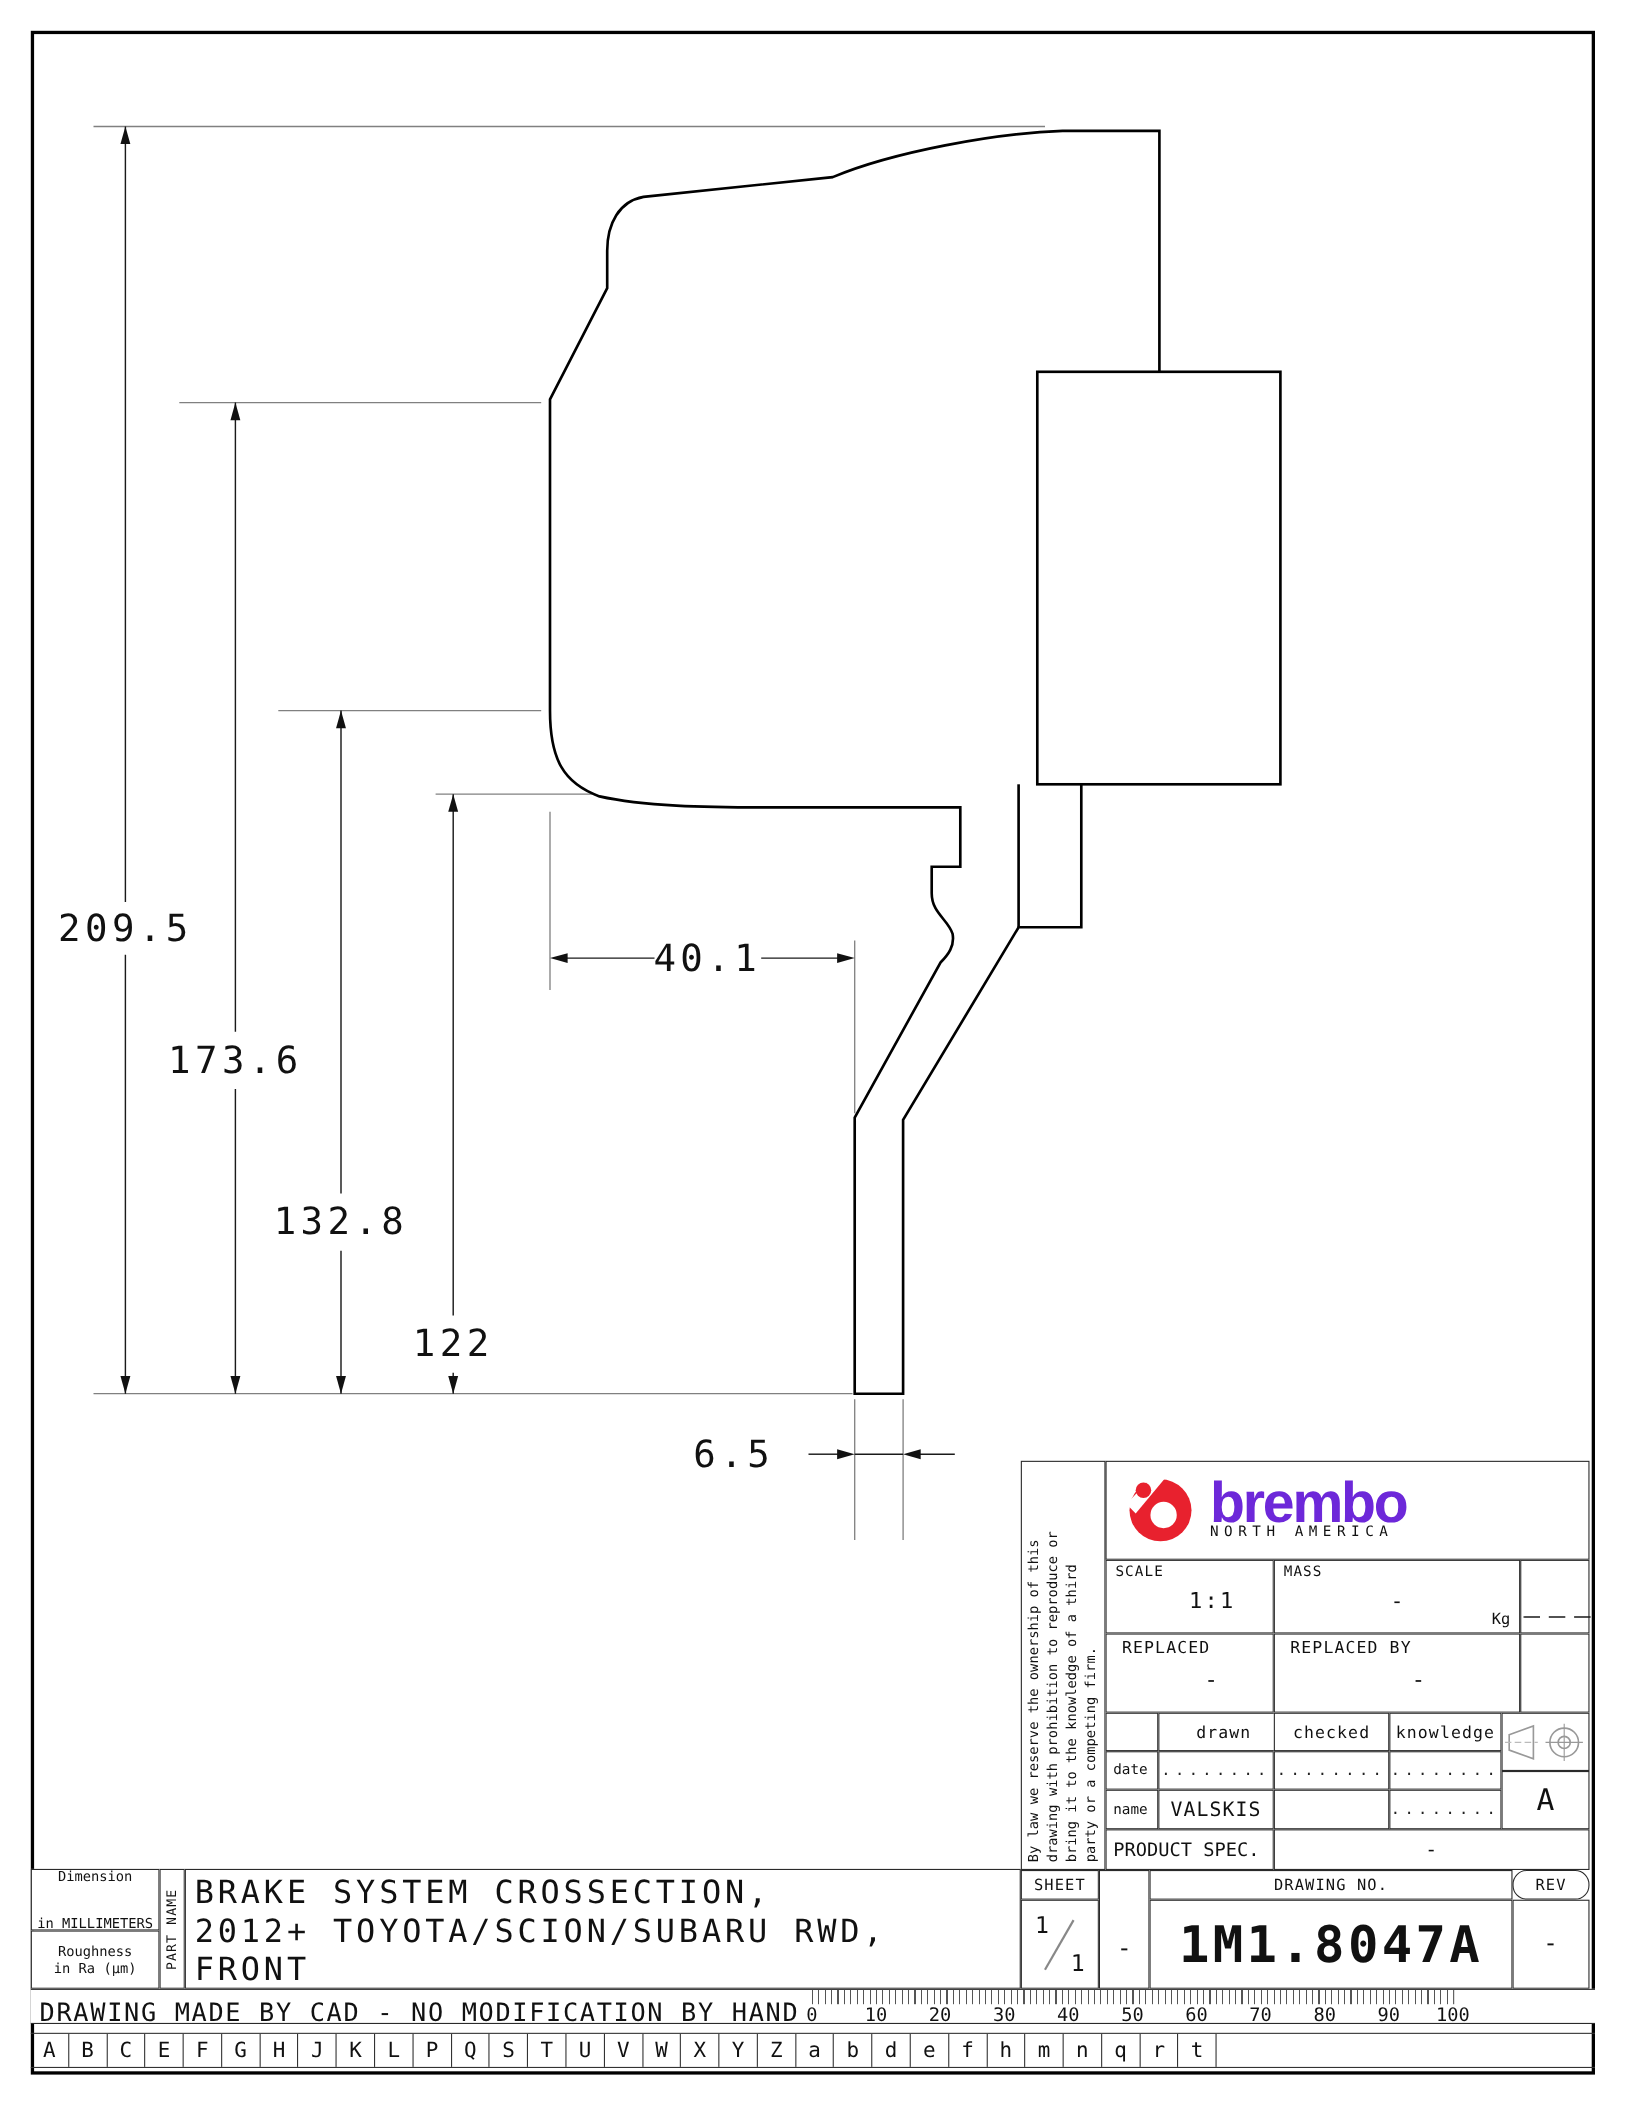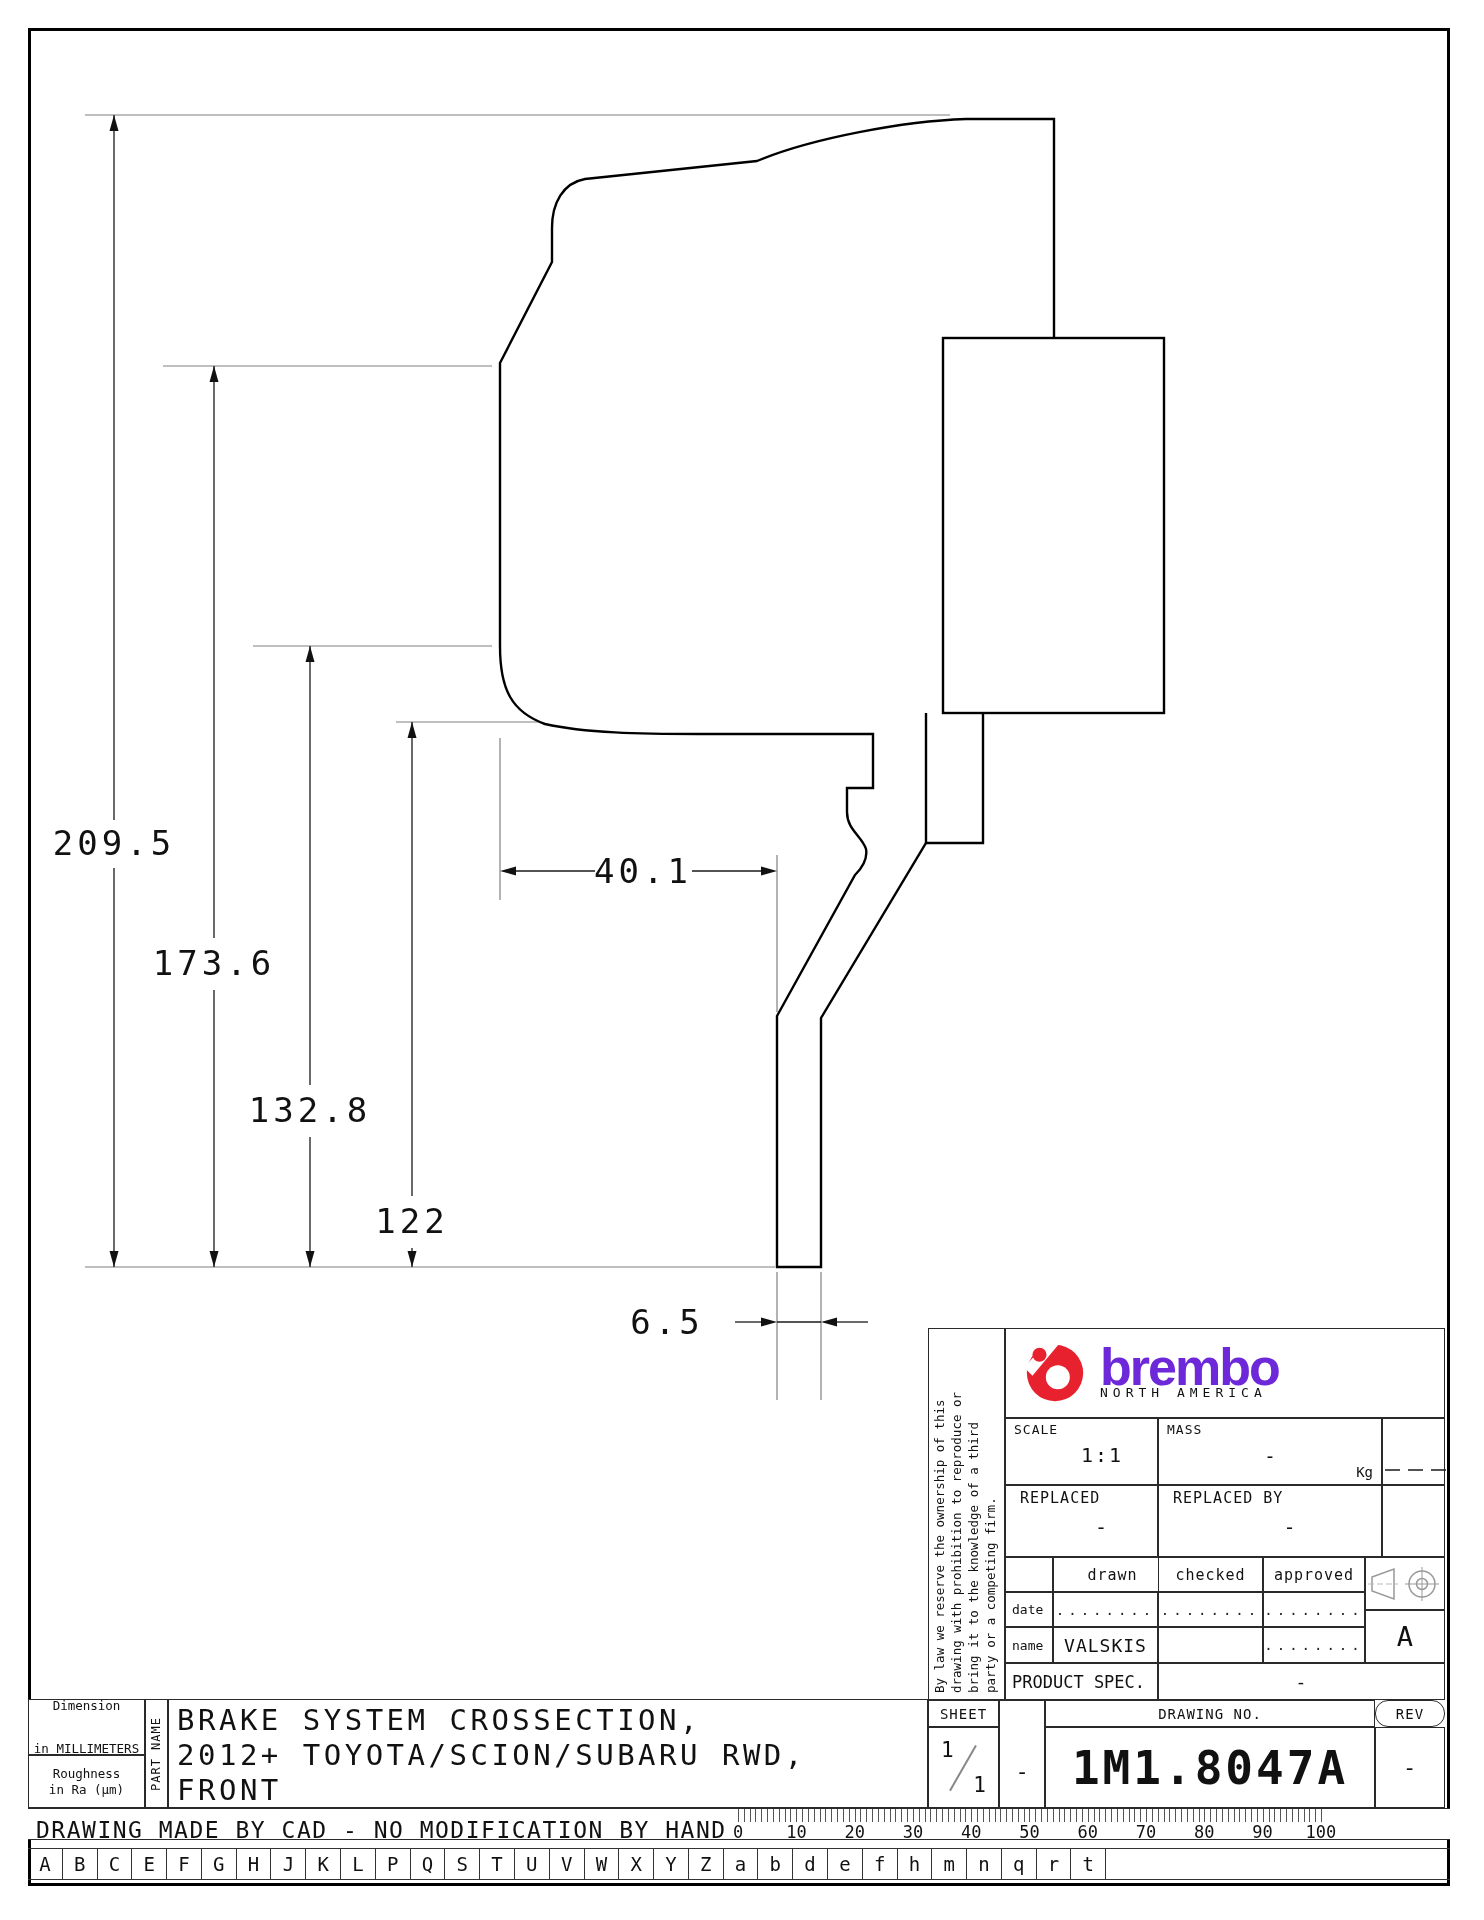--- a/index.html
+++ b/index.html
@@ -174,21 +174,21 @@
   <div class="cell" style="left:1382px;top:1485px;width:63px;height:72px;"></div>
 
   <div class="cell" style="left:1005px;top:1557px;width:48px;height:35px;"></div>
   <div class="cell hdr" style="left:1053px;top:1557px;width:119px;height:35px;">
     <span>drawn</span>
     </div>
   <div class="cell hdr" style="left:1158px;top:1557px;width:105px;height:35px;">
     <span>checked</span>
     </div>
   <div class="cell hdr" style="left:1263px;top:1557px;width:102px;height:35px;">
-    <span>approved</span>
+    <span>knowledge</span>
     </div>
 
   <div class="cell" style="left:1365px;top:1557px;width:80px;height:53px;display:flex;align-items:center;justify-content:center;">
     <svg width="74" height="40" viewBox="0 0 74 40">
       <path d="M4 13 L26 5 L26 35 L4 27 Z" fill="none" stroke="#999" stroke-width="1.5"></path>
       <line x1="0" y1="20" x2="30" y2="20" stroke="#bbb" stroke-width="1" stroke-dasharray="6 3"></line>
       <circle cx="54" cy="20" r="13" fill="none" stroke="#999" stroke-width="1.5"></circle>
       <circle cx="54" cy="20" r="5.5" fill="none" stroke="#999" stroke-width="1.5"></circle>
       <line x1="37" y1="20" x2="71" y2="20" stroke="#999" stroke-width="1"></line>
       <line x1="54" y1="3" x2="54" y2="37" stroke="#999" stroke-width="1"></line>

